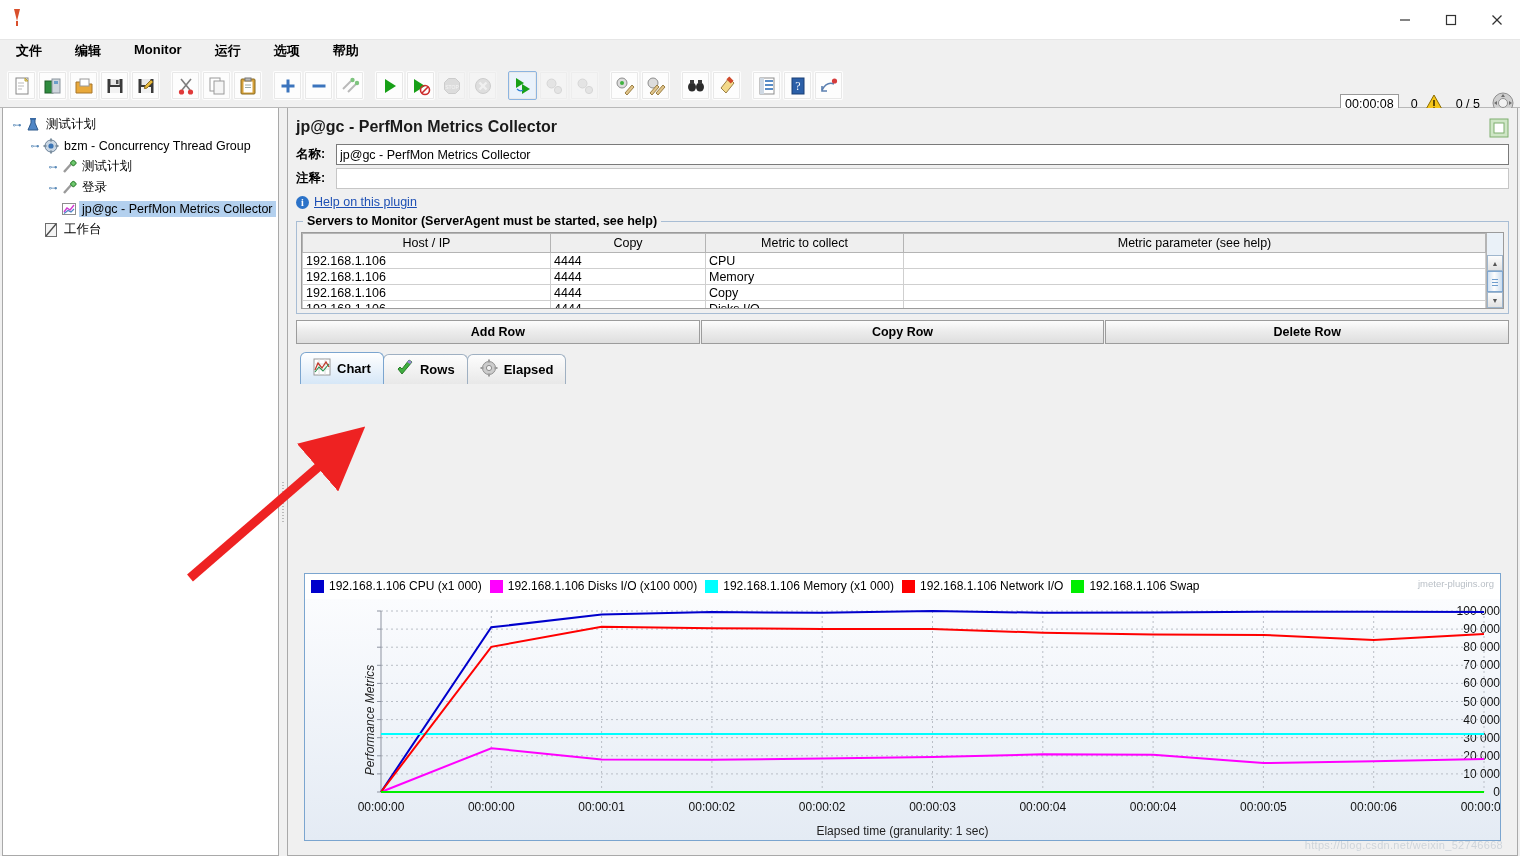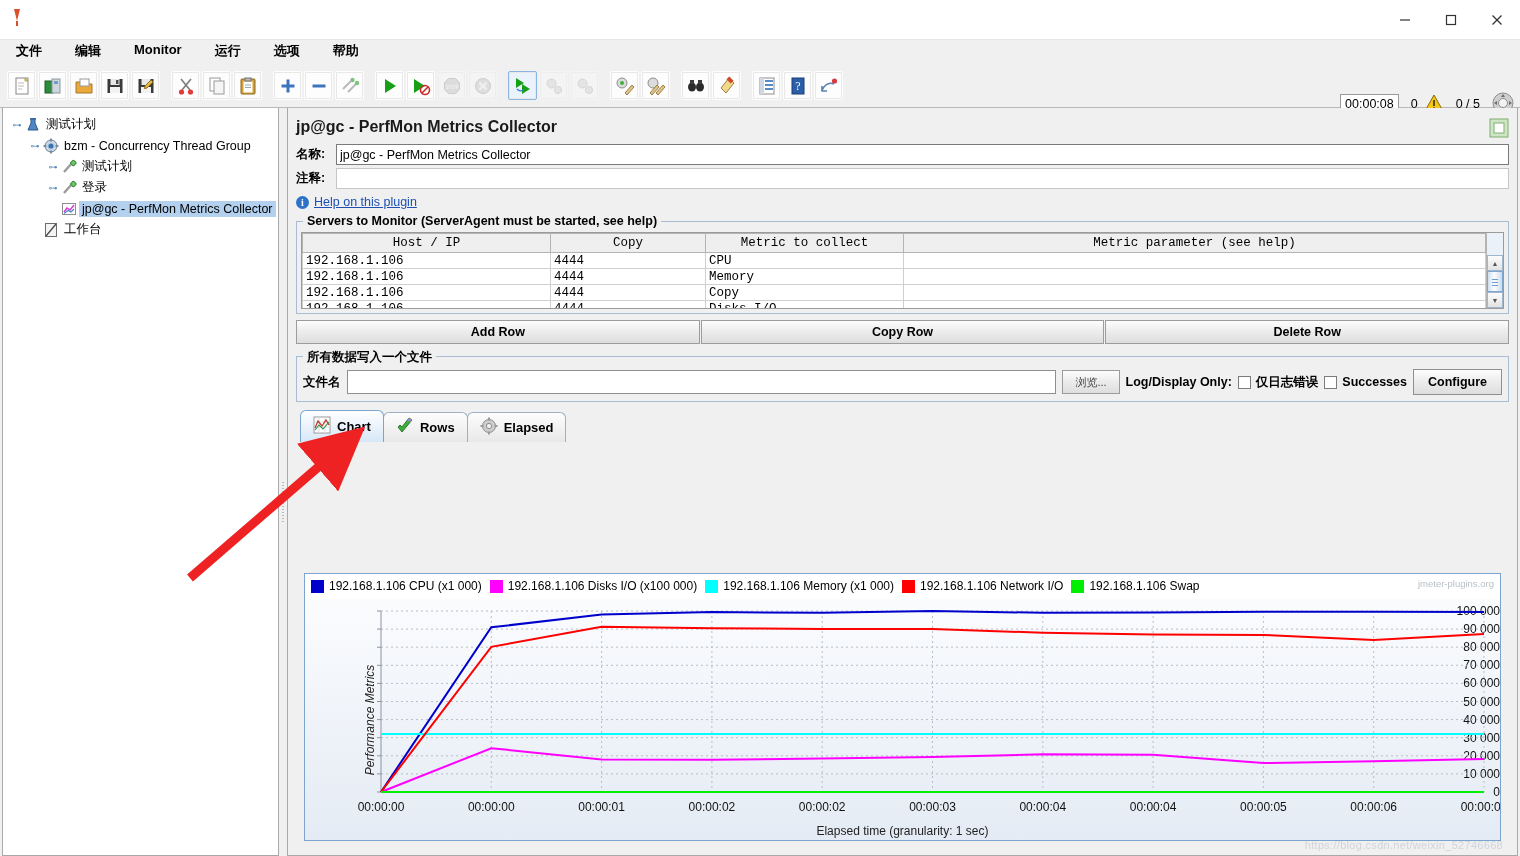--- a/index.html
+++ b/index.html
@@ -99,21 +99,21 @@
     margin:2px 8px 0 8px; border:1px solid #a8bdd4; position:relative;
     padding:10px 4px 4px 4px; background:#f0f0f0;
   }
   .group > .gtitle{
     position:absolute; top:-8px; left:6px; background:#f0f0f0;
     padding:0 4px; font-size:12.5px; font-weight:bold; color:#000;
   }
 
   
   .tblwrap{ display:flex; border:1px solid #9b9b9b; background:#fff; }
-  table.srv{ border-collapse:collapse; width:100%; table-layout:fixed; font-size:12.5px;font-family:Liberation Mono, monospace; }
+  table.srv{ border-collapse:collapse; width:100%; table-layout:fixed; font-size:12.5px; }
   table.srv th{
     background:#efefef; border:1px solid #b4b4b4; font-weight:normal;
     height:19px; color:#000; font-size:12.5px;
   }
   table.srv td{
     border:1px solid #cfcfcf; height:16px; padding:0 3px; color:#000;
     font-size:12.5px; background:#fff; overflow:hidden; white-space:nowrap;
   }
   .srvscroll{ width:17px; background:#f0f0f0; border-left:1px solid #b4b4b4;
               display:flex; flex-direction:column; }
@@ -617,38 +617,20 @@
         </div>
       </div>
     </div>
 
     <div class="rowbtns">
       <div class="jbtn">Add Row</div>
       <div class="jbtn">Copy Row</div>
       <div class="jbtn">Delete Row</div>
     </div>
 
-    <div class="group" style="margin-top:12px">
-      <div class="gtitle">所有数据写入一个文件</div>
-      <div class="filerow">
-        <span class="flab">文件名</span>
-        <input type="text" value="" style="">
-        <div class="smbtn">浏览...</div>
-        <span class="ldlabel">Log/Display Only:</span>
-        <label class="chkwrap">
-          <span class="chk"></span>
-          <span>仅日志错误</span>
-        </label>
-        <label class="chkwrap">
-          <span class="chk"></span>
-          <span>Successes</span>
-        </label>
-        <div class="cfgbtn">Configure</div>
-      </div>
-    </div>
 
     <div class="tabstrip">
       <div class="tab active">
         <span>
           <svg width="18" height="18" viewBox="0 0 18 18">
               <rect x="1" y="1" width="16" height="16" fill="#fff" stroke="#9a9a9a"></rect>
               <line x1="1" y1="6" x2="17" y2="6" stroke="#dcdcdc"></line>
               <line x1="1" y1="11" x2="17" y2="11" stroke="#dcdcdc"></line>
               <line x1="6" y1="1" x2="6" y2="17" stroke="#dcdcdc"></line>
               <line x1="12" y1="1" x2="12" y2="17" stroke="#dcdcdc"></line>

